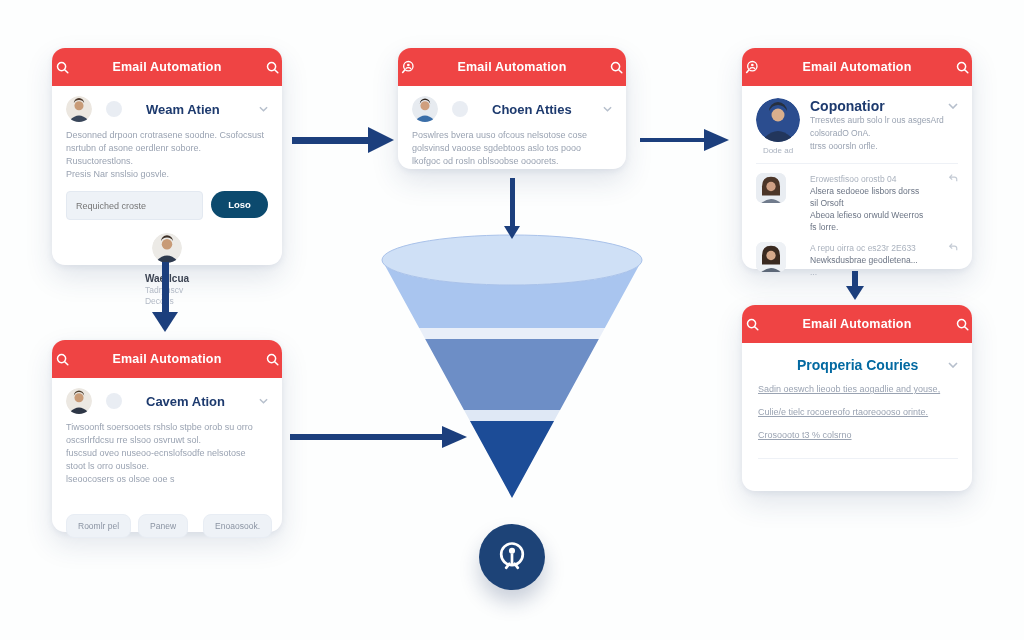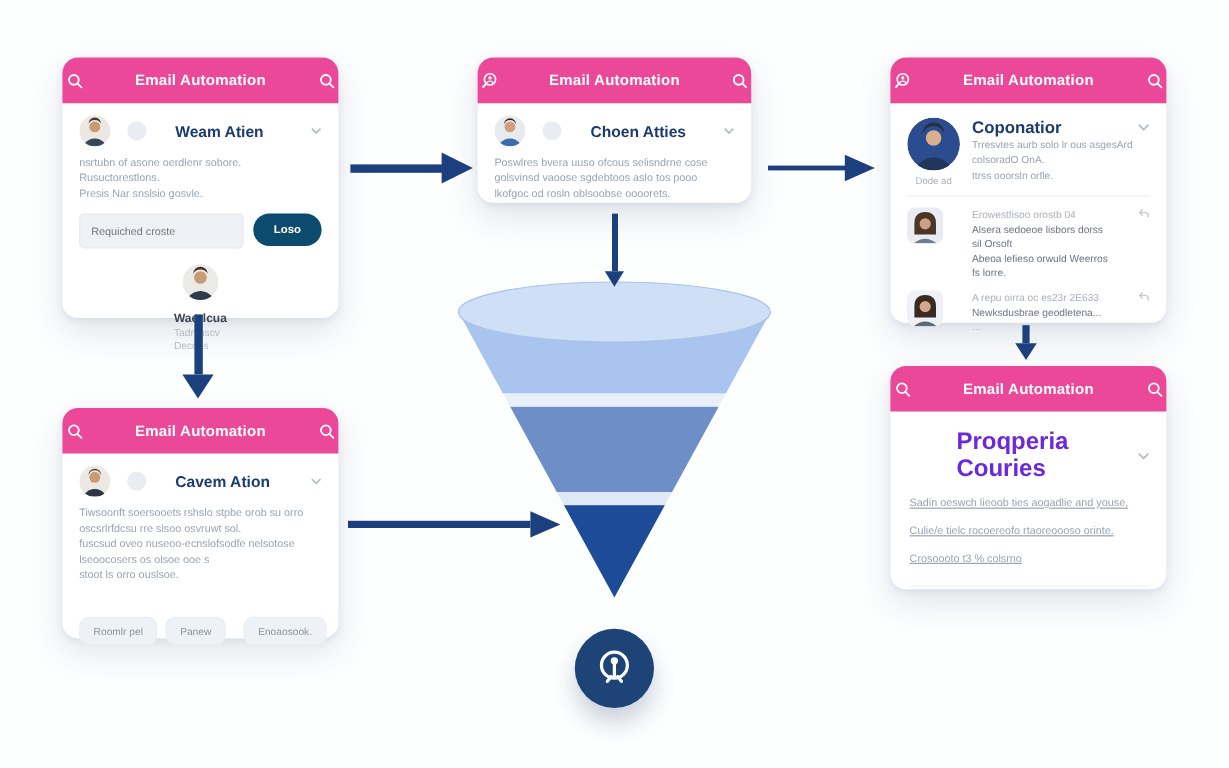--- a/index.html
+++ b/index.html
@@ -1,20 +1,20 @@
 <!DOCTYPE html>
 <html><head>
 <meta charset="utf-8">
 <style>
   html,body{margin:0;padding:0;background:#fff;}
   .canvas{position:relative;width:1024px;height:640px;background:#fdfefe;overflow:hidden;
           font-family:"Liberation Sans", sans-serif;}
   .card{position:absolute;background:#fff;border-radius:13px;
         box-shadow:0 12px 28px rgba(35,60,110,0.13), 0 2px 6px rgba(35,60,110,0.08);}
-  .card-header{height:38px;background:#ec4899;border-radius:13px 13px 0 0;
+  .card-header{height:38px;background:#ef4444;border-radius:13px 13px 0 0;
         display:flex;align-items:center;justify-content:space-between;padding:0 2px;}
   .hdr-title{color:#fff;font-size:12.5px;font-weight:bold;letter-spacing:.2px;}
   .hicon{width:16px;height:16px;display:flex;align-items:center;justify-content:center;cursor:pointer;}
   .cbody{padding:10px 14px 12px 14px;}
   .user-row{display:flex;align-items:center;gap:24px;margin-bottom:7px;}
   .av{flex:0 0 auto;border-radius:50%;overflow:hidden;}
   .av svg{display:block;}
   .av-ghost{width:16px;height:16px;border-radius:50%;background:#e9edf3;margin-left:-10px;}
   .uname{font-size:13px;font-weight:bold;color:#1d3a6e;}
   .chev{margin-left:auto;color:#b6bfcc;display:flex;cursor:pointer;}
@@ -34,21 +34,21 @@
   .pr-avcol{display:flex;flex-direction:column;align-items:center;gap:4px;}
   .meta-l{font-size:8px;color:#aab2bf;}
   .bigname{font-size:14px;font-weight:bold;color:#1d3a6e;}
   .divider{border-top:1px solid #eef1f6;margin:8px 0;}
   .litem{display:flex;gap:24px;margin-top:9px;cursor:pointer;}
   .sqav{flex:0 0 auto;width:30px;height:30px;border-radius:7px;overflow:hidden;background:#e9edf2;}
   .li-h{font-size:8.5px;color:#a9b1bd;line-height:12px;}
   .li-t{font-size:8.5px;color:#6b7484;line-height:12px;}
   .li-icon{margin-left:auto;color:#c3cad4;display:flex;cursor:pointer;}
   .sec-title-row{display:flex;align-items:center;margin:4px 0 6px 0;}
-  .sec-title{font-size:20px;font-weight:bold;color:#6d28d9;padding-left:39px;}
+  .sec-title{font-size:14px;font-weight:bold;color:#0369a1;padding-left:39px;}
   .spaced .bline{margin-top:10px;text-decoration:underline;}
   
   .shaft{position:absolute;background:#1c3f7d;}
   .head{position:absolute;width:0;height:0;}
   .head-r{border-top:13px solid transparent;border-bottom:13px solid transparent;border-left:26px solid #1c3f7d;}
   .head-r-sm{border-top:11px solid transparent;border-bottom:11px solid transparent;border-left:25px solid #1c3f7d;}
   .head-d{border-left:8px solid transparent;border-right:8px solid transparent;border-top:13px solid #1c3f7d;}
   .head-d-lg{border-left:13px solid transparent;border-right:13px solid transparent;border-top:20px solid #1c3f7d;}
   .head-d-md{border-left:9px solid transparent;border-right:9px solid transparent;border-top:14px solid #1c3f7d;}
   
@@ -89,20 +89,21 @@
             </svg>
         </span>
         <span class="av-ghost"></span>
         <span class="uname">Weam Atien</span>
         <span class="chev">
           <svg width="9" height="6" viewBox="0 0 10 6">
               <path d="M1 1 L5 5 L9 1" fill="none" stroke="#b6bfcc" stroke-width="1.6"></path>
             </svg>
         </span>
       </div>
+      <p class="bline">Desonned drpoon crotrasene soodne. Csofocsust</p>
       <p class="bline">nsrtubn of asone oerdlenr sobore.</p>
       <p class="bline">Rusuctorestlons.</p>
       <p class="bline">Presis Nar snslsio gosvle.</p>
       <div class="input-row">
         <input class="txt-input" placeholder="Requiched croste" style="">
         <button class="pill-btn">Loso</button>
       </div>
       <div class="contact-row">
         <span class="av">
           <svg width="30" height="30" viewBox="0 0 40 40">
@@ -150,21 +151,21 @@
             </svg>
         </span>
         <span class="av-ghost"></span>
         <span class="uname">Choen Atties</span>
         <span class="chev">
           <svg width="9" height="6" viewBox="0 0 10 6">
               <path d="M1 1 L5 5 L9 1" fill="none" stroke="#b6bfcc" stroke-width="1.6"></path>
             </svg>
         </span>
       </div>
-      <p class="bline">Poswlres bvera uuso ofcous selisndrne cose</p>
+      <p class="bline">Poswlres bvera uuso ofcous nelsotose cose</p>
       <p class="bline">golsvinsd vaoose sgdebtoos aslo tos pooo</p>
       <p class="bline">lkofgoc od rosln oblsoobse oooorets.</p>
     </div>
   </div>
 
   <div class="card" style="left:742px;top:48px;width:230px;height:221px;">
     <div class="card-header">
       <span class="hicon">
         <svg width="17" height="17" viewBox="0 0 24 24">
             <circle cx="12.5" cy="10" r="7" fill="none" stroke="#fff" stroke-width="2"></circle>
@@ -282,22 +283,22 @@
         <span class="uname">Cavem Ation</span>
         <span class="chev">
           <svg width="9" height="6" viewBox="0 0 10 6">
               <path d="M1 1 L5 5 L9 1" fill="none" stroke="#b6bfcc" stroke-width="1.6"></path>
             </svg>
         </span>
       </div>
       <p class="bline">Tiwsoonft soersooets rshslo stpbe orob su orro</p>
       <p class="bline">oscsrlrfdcsu rre slsoo osvruwt sol.</p>
       <p class="bline">fuscsud oveo nuseoo-ecnslofsodfe nelsotose</p>
+      <p class="bline">stoot ls orro ouslsoe.</p>
       <p class="bline">lseoocosers os olsoe ooe s</p>
-      <p class="bline">stoot ls orro ouslsoe.</p>
       <div class="chips">
         <span class="chip">Roomlr pel</span>
         <span class="chip">Panew</span>
         <span class="chip" style="margin-left:8px;">Enoaosook.</span>
       </div>
     </div>
   </div>
 
   <div class="card" style="left:742px;top:305px;width:230px;height:186px;">
     <div class="card-header">

